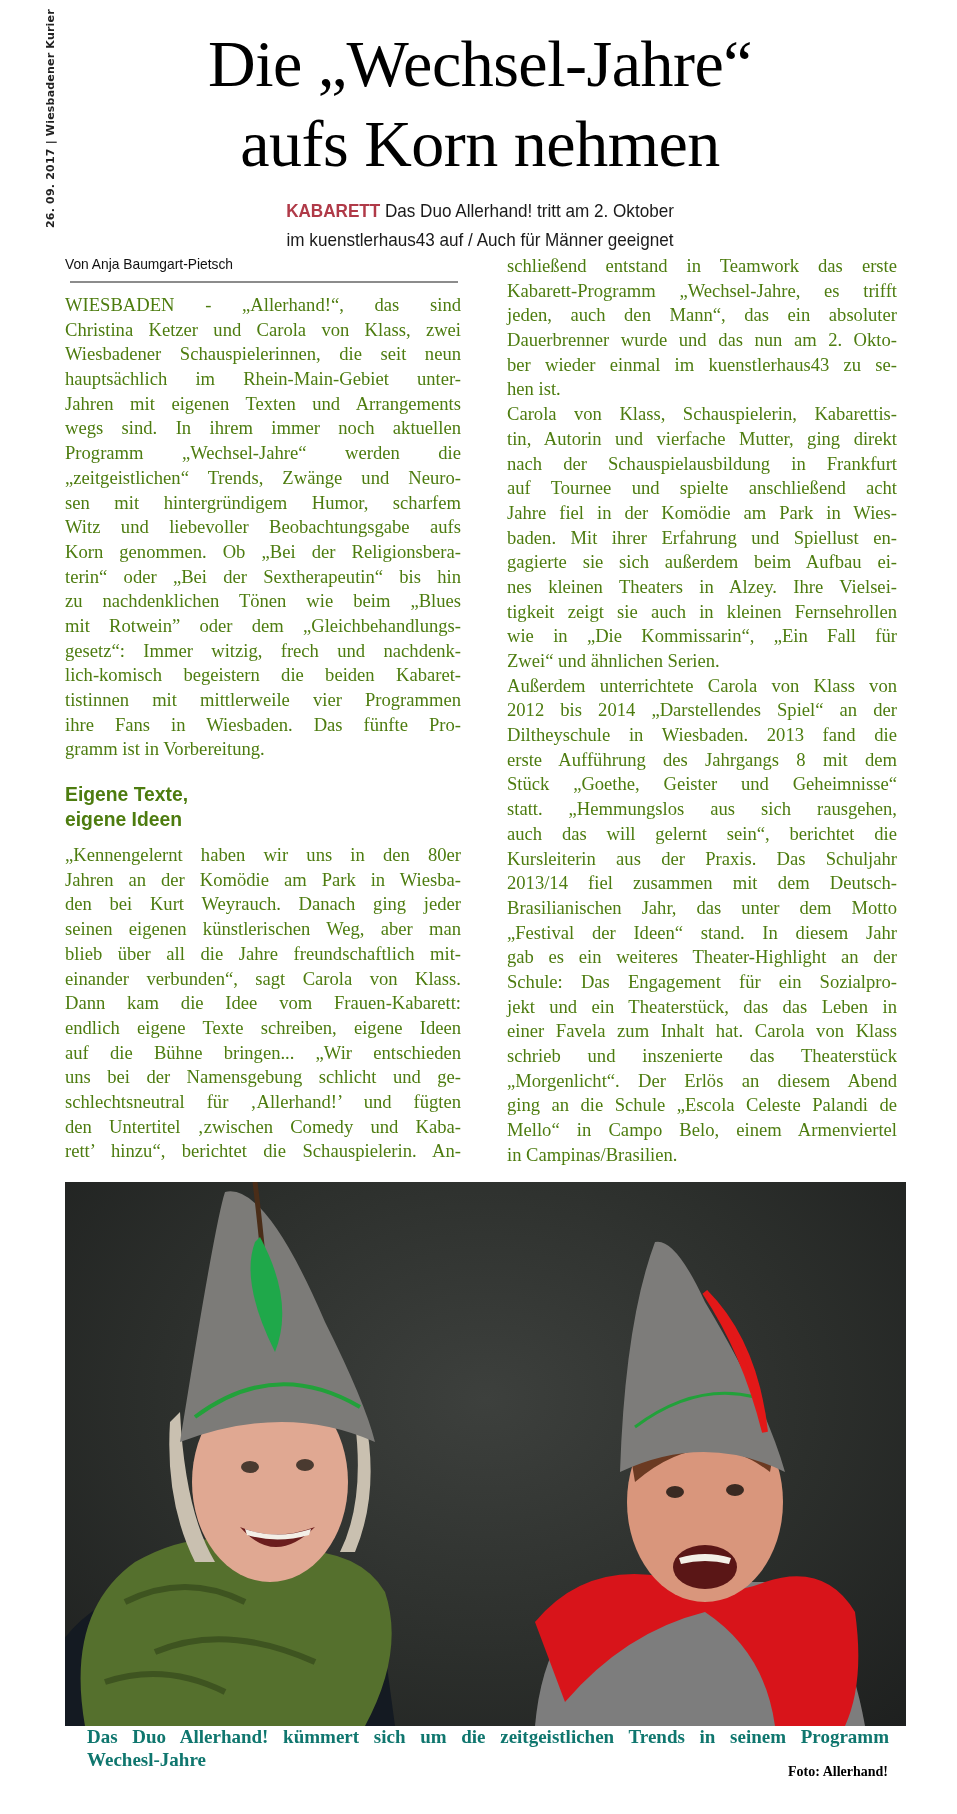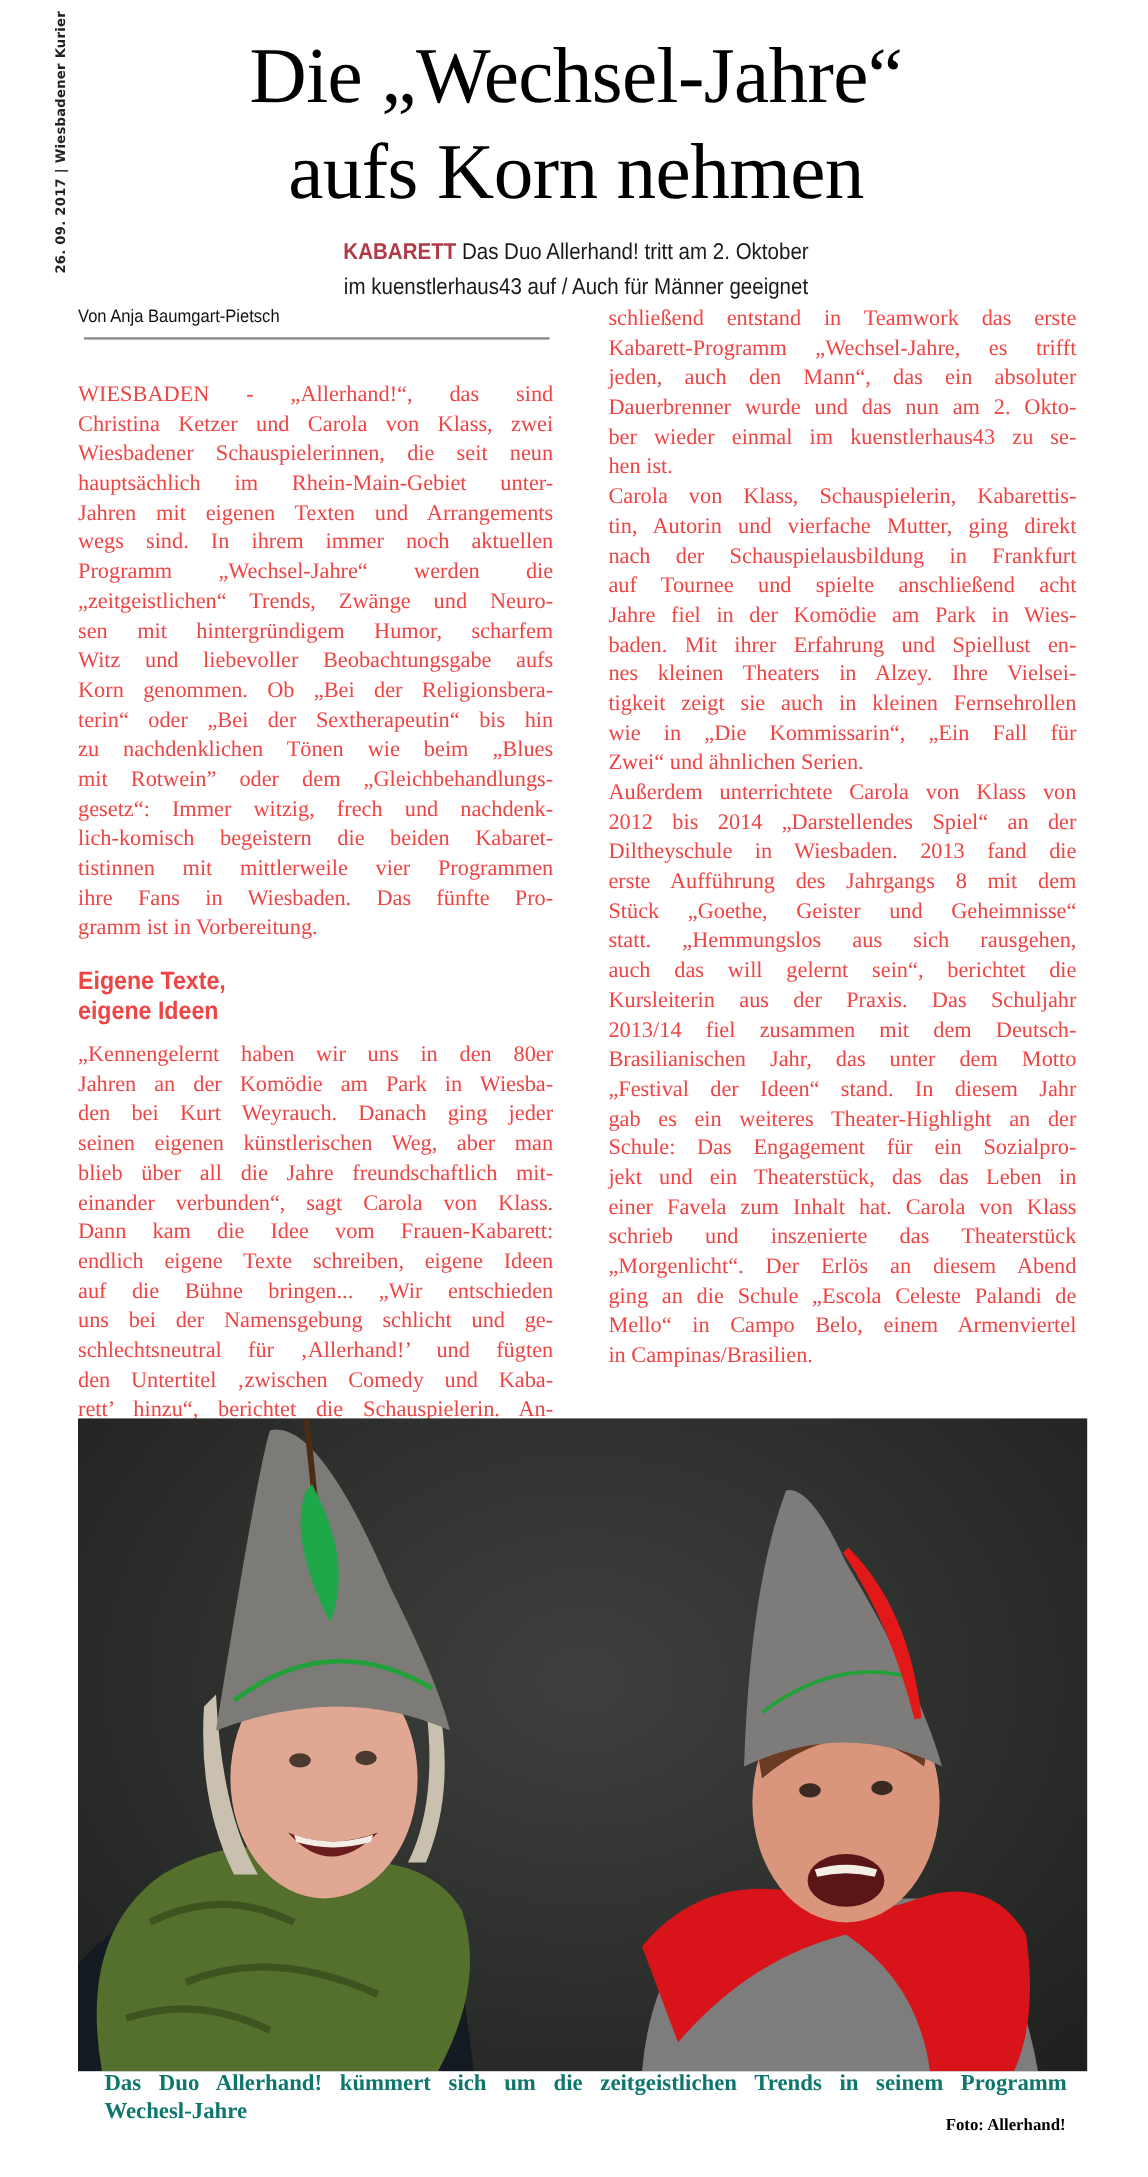--- a/index.html
+++ b/index.html
@@ -26,23 +26,23 @@
   .subtitle .kicker { color: #b03a48; font-weight: bold; }
   .subtitle .st-line { display: block; white-space: nowrap; }
   .byline {
     position: absolute; left: 65px; top: 255px;
     font-family: "Liberation Sans", sans-serif; font-size: 15px; color: #111;
     transform: scaleX(0.92); transform-origin: 0 0; white-space: nowrap;
   }
   .rule { position: absolute; left: 70px; top: 281px; width: 388px; height: 2px; background: #8c8c8c; }
   .col {
     position: absolute; font-family: "Liberation Serif", serif; font-size: 18.6px;
-    line-height: 24.7px; color: #ef4444;
-  }
-  .col-left { left: 65px; width: 396px; top: 293px; margin-top: 24px; }
+    line-height: 24.7px; color: #4d7c0f;
+  }
+  .col-left { left: 65px; width: 396px; top: 293px; }
   .col-right { left: 507px; width: 390px; top: 254px; }
   .col .ln { display: block; white-space: nowrap; text-align: justify; text-align-last: justify; height: 24.7px; overflow: visible; }
   .col .ln.last { text-align: left; text-align-last: left; }
   .subhead {
     font-family: "Liberation Sans", sans-serif; font-weight: bold; font-size: 21px;
     line-height: 24.5px; margin: 20px 0 12px 0; transform: scaleX(0.92); transform-origin: 0 0;
   }
   .subhead span { display: block; }
   .photo {
     position: absolute; left: 65px; top: 1182px; width: 841px; height: 544px;
@@ -131,20 +131,21 @@
       <span class="ln">ber wieder einmal im kuenstlerhaus43 zu se-</span>
       <span class="ln last">hen ist.</span>
     </div>
   <div>
       <span class="ln">Carola von Klass, Schauspielerin, Kabarettis-</span>
       <span class="ln">tin, Autorin und vierfache Mutter, ging direkt</span>
       <span class="ln">nach der Schauspielausbildung in Frankfurt</span>
       <span class="ln">auf Tournee und spielte anschließend acht</span>
       <span class="ln">Jahre fiel in der Komödie am Park in Wies-</span>
       <span class="ln">baden. Mit ihrer Erfahrung und Spiellust en-</span>
+      <span class="ln">gagierte sie sich außerdem beim Aufbau ei-</span>
       <span class="ln">nes kleinen Theaters in Alzey. Ihre Vielsei-</span>
       <span class="ln">tigkeit zeigt sie auch in kleinen Fernsehrollen</span>
       <span class="ln">wie in „Die Kommissarin“, „Ein Fall für</span>
       <span class="ln last">Zwei“ und ähnlichen Serien.</span>
     </div>
   <div>
       <span class="ln">Außerdem unterrichtete Carola von Klass von</span>
       <span class="ln">2012 bis 2014 „Darstellendes Spiel“ an der</span>
       <span class="ln">Diltheyschule in Wiesbaden. 2013 fand die</span>
       <span class="ln">erste Aufführung des Jahrgangs 8 mit dem</span>

